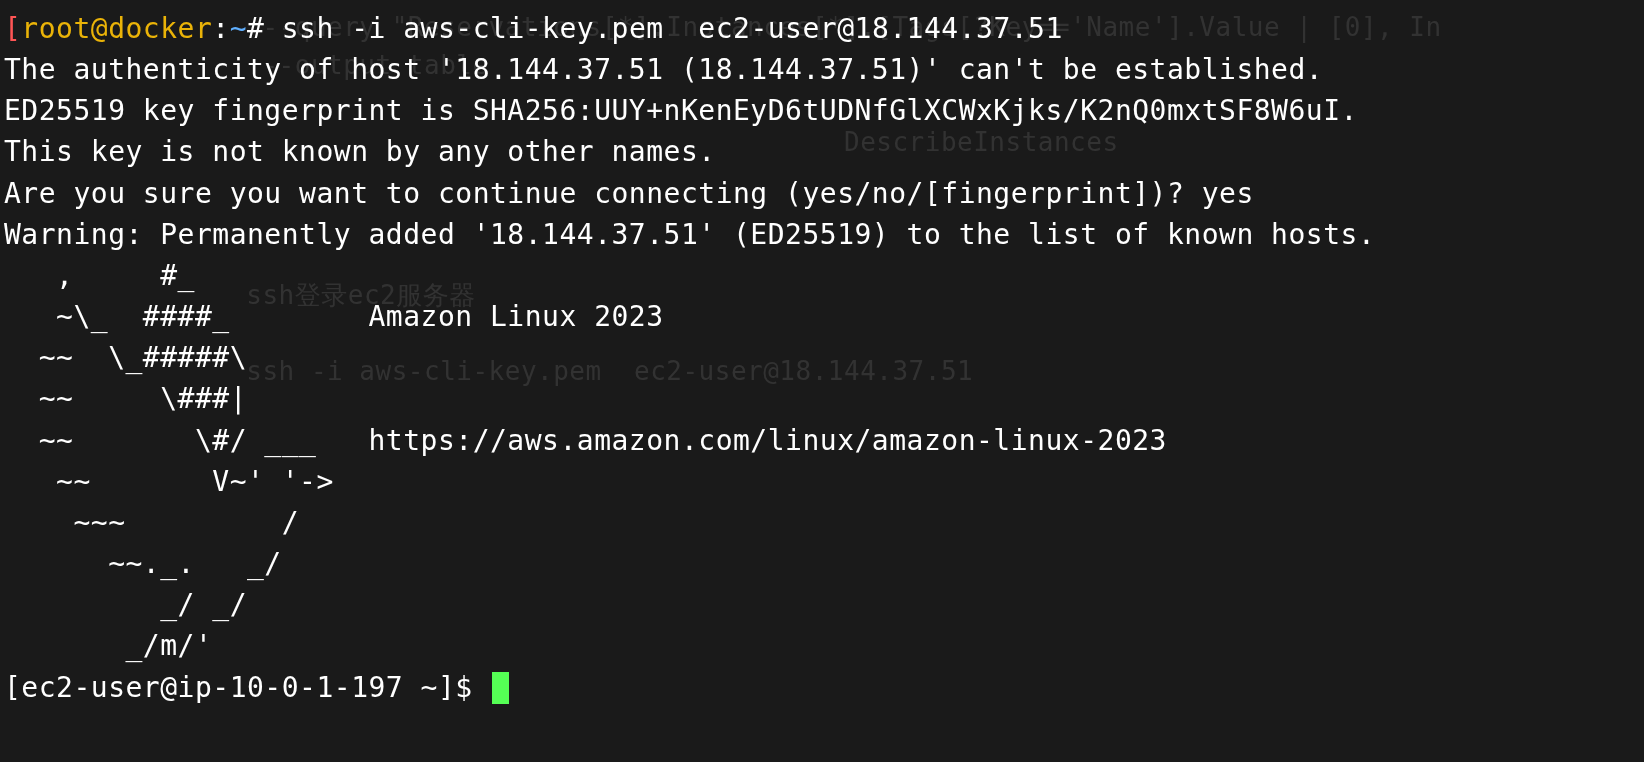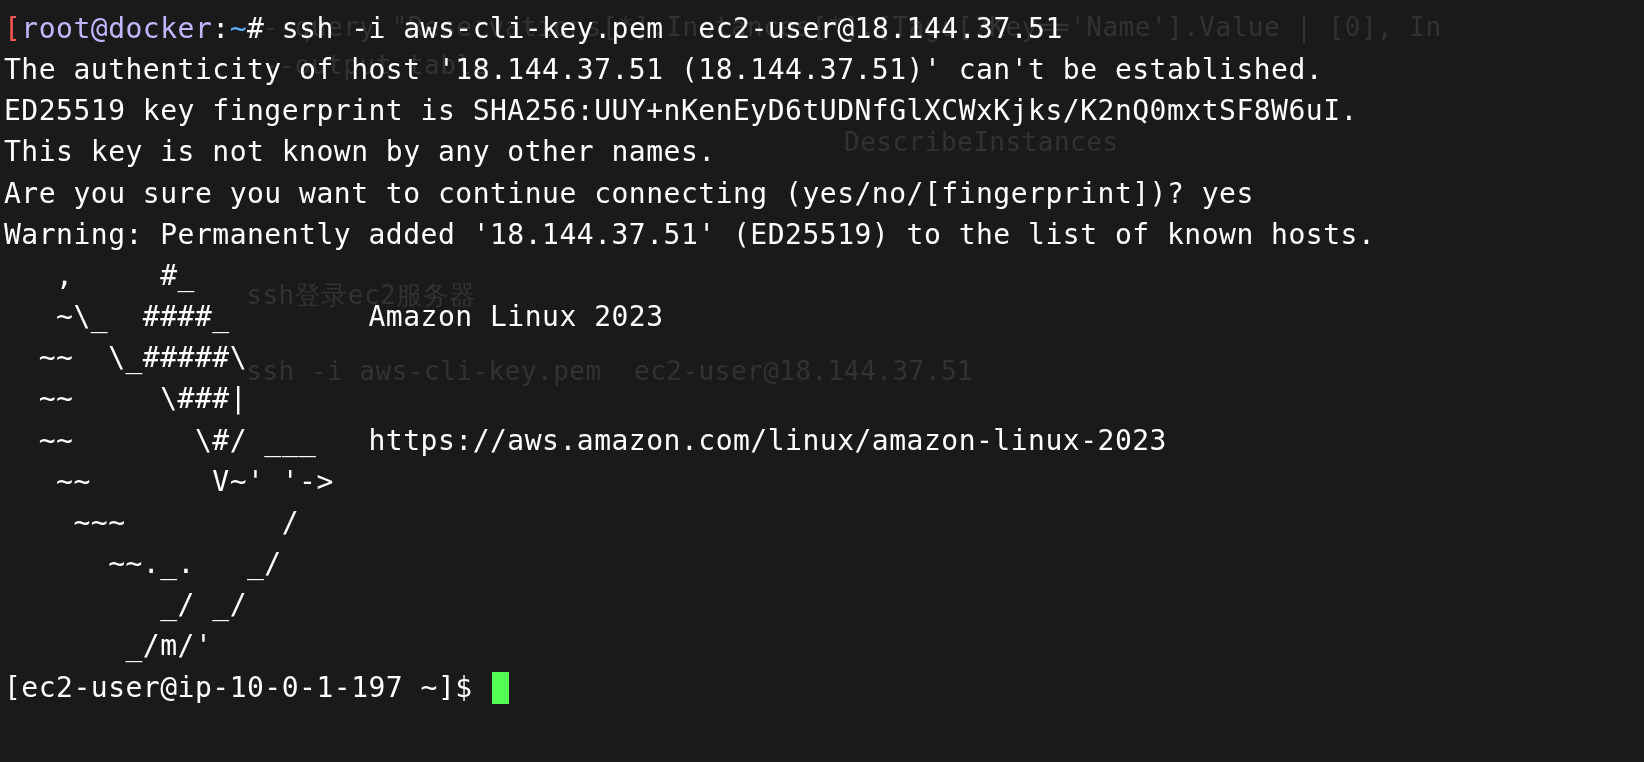--- a/index.html
+++ b/index.html
@@ -15,21 +15,21 @@
       line-height: 1.47;
       letter-spacing: 0.5px;
     }
     .terminal {
       padding: 8px 4px;
       white-space: pre;
     }
     .line {
       white-space: pre;
     }
-    .red { color: #c4b5fd; text-align: center; }
+    .red { color: #eab308; text-align: center; }
     .white { color: #ffffff; }
     .cyan-blue { color: #5fafff; }
     .bracket { color: #ff5555; }
     .cursor {
       display: inline-block;
       width: 17px;
       height: 32px;
       background: #55ff55;
       vertical-align: text-bottom;
       margin-left: 2px;

